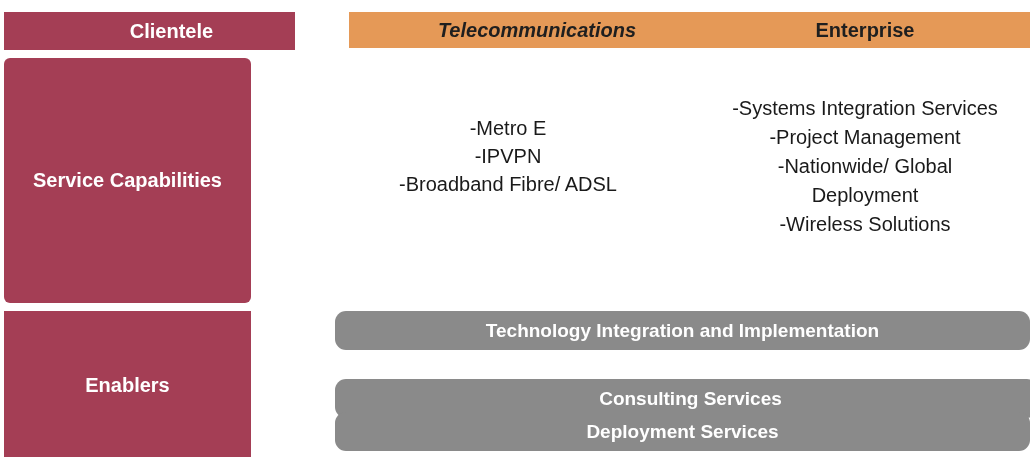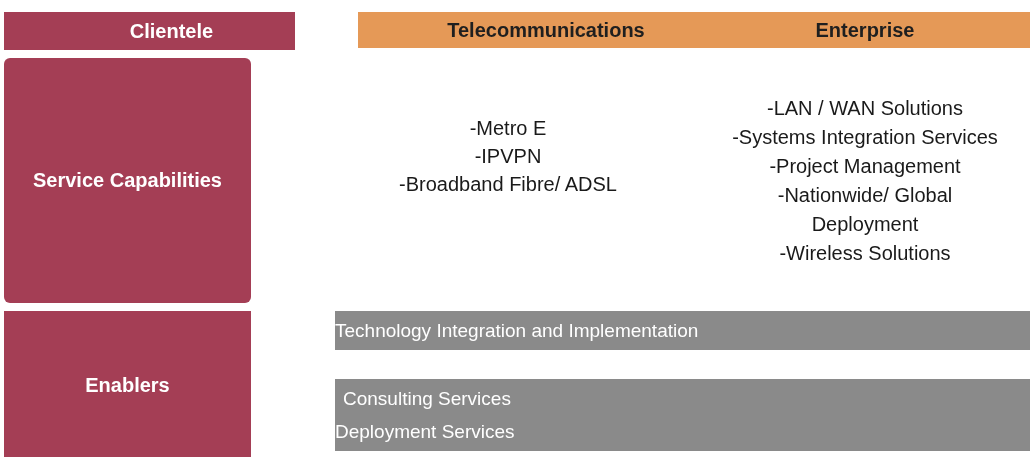--- a/index.html
+++ b/index.html
@@ -26,42 +26,43 @@
   .colheader{
     position:absolute;
     top:12px;height:36px;
     background:var(--orange,#E59957);
     color:#1f1f1f;
     font-weight:bold;
     font-size:20px;
     display:flex;align-items:center;justify-content:center;
     text-align:center;
   }
-  #hdr-telecom{left:358px;width:376px;}
+  #hdr-telecom{left:349px;width:376px;font-style:italic;}
   #hdr-enterprise{left:700px;width:330px;}
   .cap-list{
     position:absolute;
     color:var(--list_text,#1a1a1a);
     font-size:20px;
     text-align:center;
   }
   #list-telecom{left:338px;width:340px;top:114px;}
   #list-enterprise{left:700px;width:330px;top:94px;}
   #list-telecom .cap-item{line-height:28px;}
   #list-enterprise .cap-item{line-height:29px;}
   .cap-item{white-space:pre-line;}
   .enabler-bar{
     position:absolute;
     left:335px;width:695px;height:39px;
     background:var(--gray,#8A8A8A);
     color:#ffffff;
-    font-weight:normal;
+    font-weight:bold;
     font-size:19px;
-    display:flex;align-items:center;
+    display:flex;align-items:center;justify-content:center;
     text-align:center;
+    border-radius:11px;
   }
   #bar-0{top:311px;}
   #bar-1{top:379px;padding-left:8px;}
   #bar-2{top:412px;}
 </style>
 </head>
 <body>
 
 <div id="stage">
 
@@ -82,21 +83,20 @@
     <span>Enterprise</span>
   </div>
 
   <div id="list-telecom" class="cap-list">
     <div class="cap-item">-Metro E</div>
     <div class="cap-item">-IPVPN</div>
     <div class="cap-item">-Broadband Fibre/ ADSL</div>
   </div>
 
   <div id="list-enterprise" class="cap-list">
-    <div class="cap-item">-LAN / WAN Solutions</div>
     <div class="cap-item">-Systems Integration Services</div>
     <div class="cap-item">-Project Management</div>
     <div class="cap-item">-Nationwide/ Global
 Deployment</div>
     <div class="cap-item">-Wireless Solutions</div>
   </div>
 
   <div id="bar-0" class="enabler-bar">
     <span>Technology Integration and Implementation</span>
   </div>

